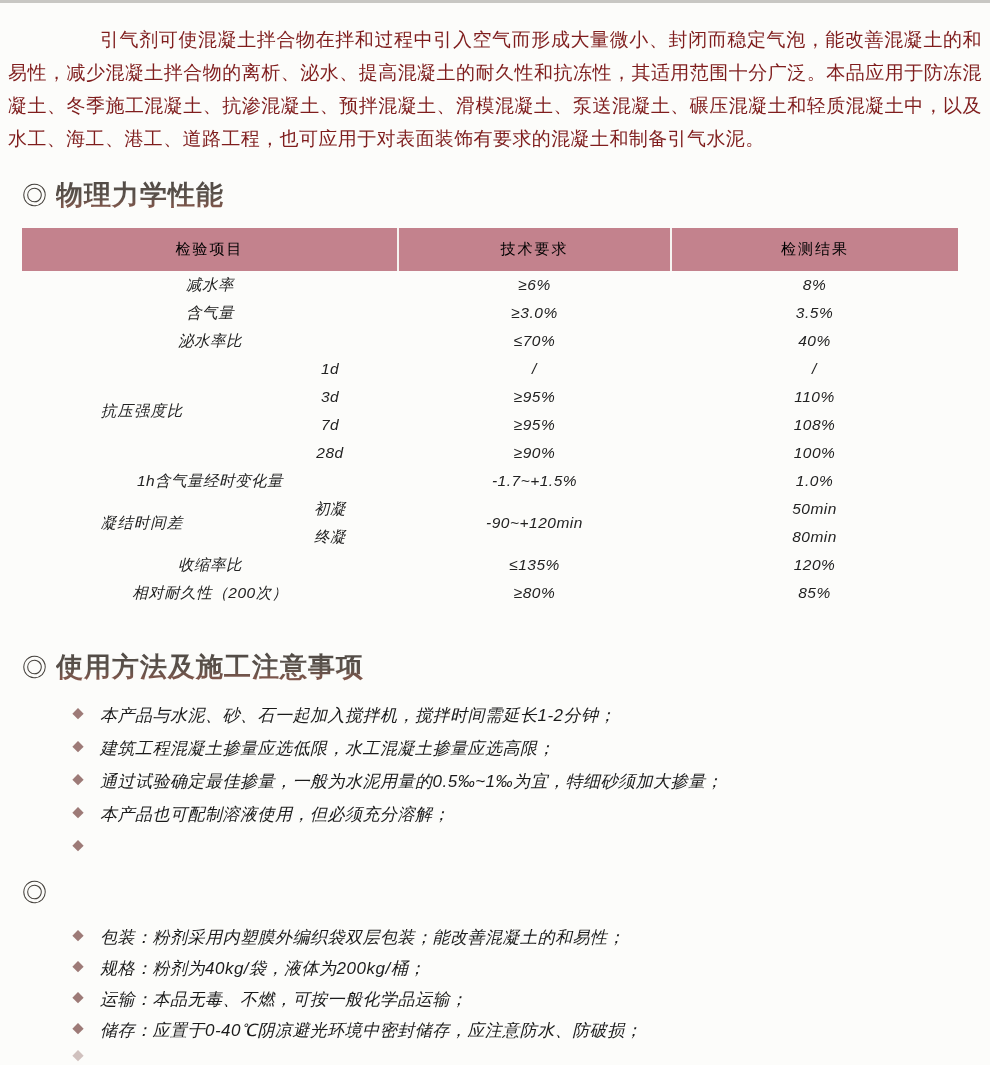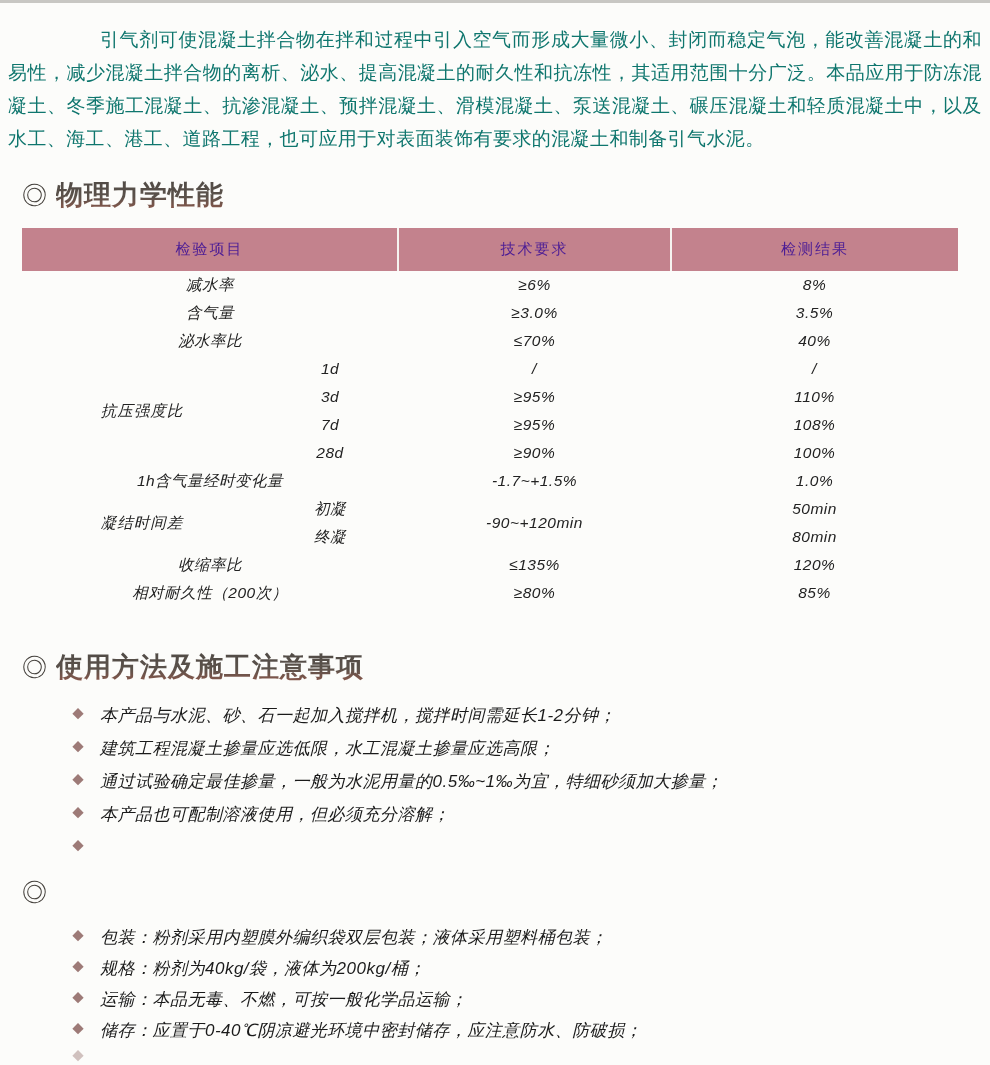--- a/index.html
+++ b/index.html
@@ -8,21 +8,21 @@
     width:990px; height:1065px; overflow:hidden; position:relative;
     background:#fcfcfa; color:#1d1d1d;
     font-family:"Liberation Sans", sans-serif;
   }
   .top-edge { height:3px; width:100%; background:#9d9a95; opacity:.55; }
 
   
   .intro {
     margin:20px 8px 0 8px;
     font-size:19px; line-height:33px; letter-spacing:.4px;
-    text-indent:92px; text-align:justify; color:#0f766e;
+    text-indent:92px; text-align:justify; color:#7f1d1d;
   }
 
   
   .sec-head {
     margin:22px 0 0 22px; display:flex; align-items:center; gap:9px;
     font-size:27px; font-weight:bold; line-height:36px;
   }
   .marker { font-size:25px; font-weight:normal; color:#45413c; line-height:36px; }
   .sec-title { color:#564e48; letter-spacing:1px; }
   @supports (-webkit-background-clip: text) {
@@ -36,21 +36,21 @@
   .props-table {
     border-collapse:collapse; table-layout:fixed;
     margin:15px 0 0 22px; width:936px;
     font-size:15.5px; color:#222;
   }
   .props-table col.c-a { width:240px; }
   .props-table col.c-b { width:136px; }
   .props-table col.c-c { width:273px; }
   .props-table col.c-d { width:287px; }
   .props-table thead th {
-    background:#c3828d; color:#4c1d95; font-weight:normal;
+    background:#c3828d; color:#000000; font-weight:normal;
     font-size:15px; height:26px; letter-spacing:2px; padding:12px;
   }
   .props-table thead th.sep { border-left:2px solid #f6f4f1; }
   .props-table tbody td {
     height:28px; padding:0; text-align:center; vertical-align:middle;
     letter-spacing:.5px;
     font-style:italic;
   }
   .props-table td.group { letter-spacing:1px; }
 
@@ -191,21 +191,21 @@
   </div>
 </div>
 
 <h2 class="sec-head" style="margin-top:10px;">
   <span class="marker">◎</span>
 </h2>
 
 <div class="bullets packing" style="margin-top:12px;">
   <div class="bullet-item">
     <span class="diamond">◆</span>
-    <span class="bullet-text"><span>包装：粉剂采用内塑膜外编织袋双层包装；液体采用塑料桶包装；</span></span>
+    <span class="bullet-text"><span>包装：粉剂采用内塑膜外编织袋双层包装；能改善混凝土的和易性；</span></span>
   </div>
   <div class="bullet-item">
     <span class="diamond">◆</span>
     <span class="bullet-text"><span>规格：粉剂为40kg/袋，液体为200kg/桶；</span></span>
   </div>
   <div class="bullet-item">
     <span class="diamond">◆</span>
     <span class="bullet-text"><span>运输：本品无毒、不燃，可按一般化学品运输；</span></span>
   </div>
   <div class="bullet-item">

